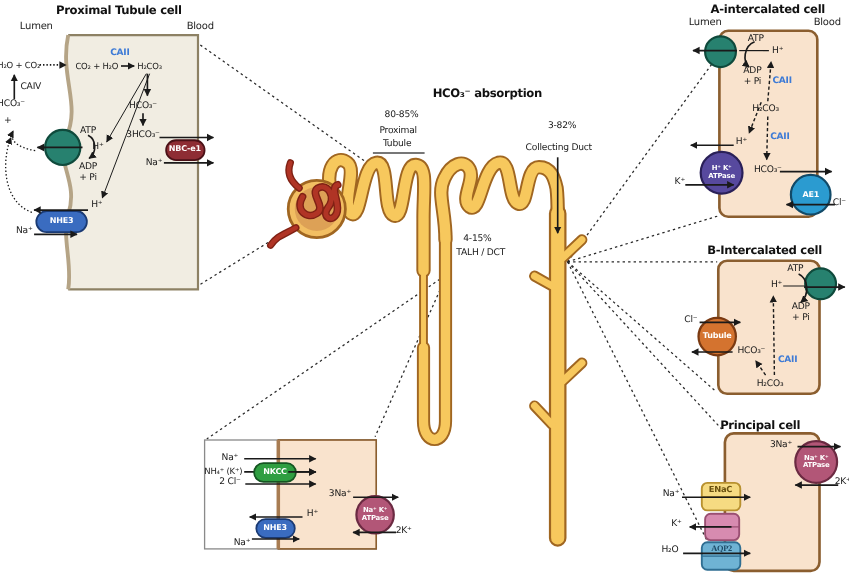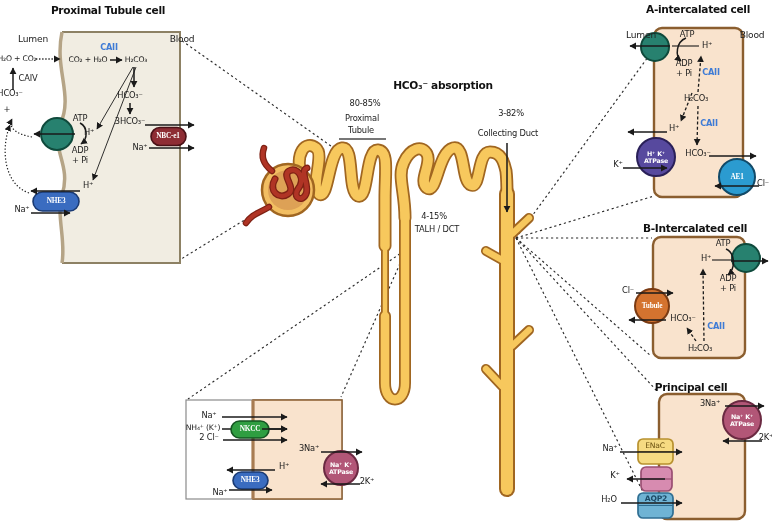--- a/index.html
+++ b/index.html
@@ -3,26 +3,26 @@
 <meta charset="utf-8">
 <style>
   html,body{margin:0;padding:0;background:#ffffff;}
   #fig{position:relative;width:772px;height:521px;background:#ffffff;overflow:hidden;
        font-family:"DejaVu Sans",sans-serif;}
   #art{position:absolute;left:0;top:0;}
   .lbl{position:absolute;transform:translate(-50%,-50%);font-size:8.3px;line-height:1.18;
        color:#1b1b1b;white-space:pre-line;text-align:center;letter-spacing:-0.2px;}
   .sm{font-size:7.7px;}
   .ttl{font-size:10.6px;font-weight:bold;color:#111;letter-spacing:-0.3px;white-space:nowrap;}
-  .sub{font-size:9.1px;color:#222;margin-top:14px;}
+  .sub{font-size:9.1px;color:#222;}
   .blue{color:#3e7bd6;font-weight:bold;font-size:8.2px;}
-  .wt{color:#fff;font-weight:bold;font-size:7.3px;font-family:Liberation Serif, serif;}
+  .wt{color:#fff;font-weight:bold;font-size:7.3px;}
   .wt2{color:#fff;font-weight:bold;font-size:6.3px;line-height:1.15;}
-  .dk1{font-weight:normal;font-size:7.6px;color:#6b5210;}
-  .dk2{font-weight:bold;font-size:7.6px;color:#1d4a66;}
+  .dk1{font-weight:bold;font-size:7.6px;color:#6b5210;}
+  .dk2{font-weight:bold;font-size:7.6px;color:#1d4a66;font-family:Liberation Serif, serif;}
 </style>
 </head>
 <body>
 
 <div id="fig">
 
 <svg id="art" width="772" height="521" viewBox="0 0 772 521">
   <defs>
     <marker id="m" viewBox="0 0 8 8" markerWidth="8" markerHeight="8" refX="6" refY="4" orient="auto" markerUnits="userSpaceOnUse">
       <path d="M0,0.6 L6.6,4 L0,7.4 Z" fill="#1a1a1a"></path>

